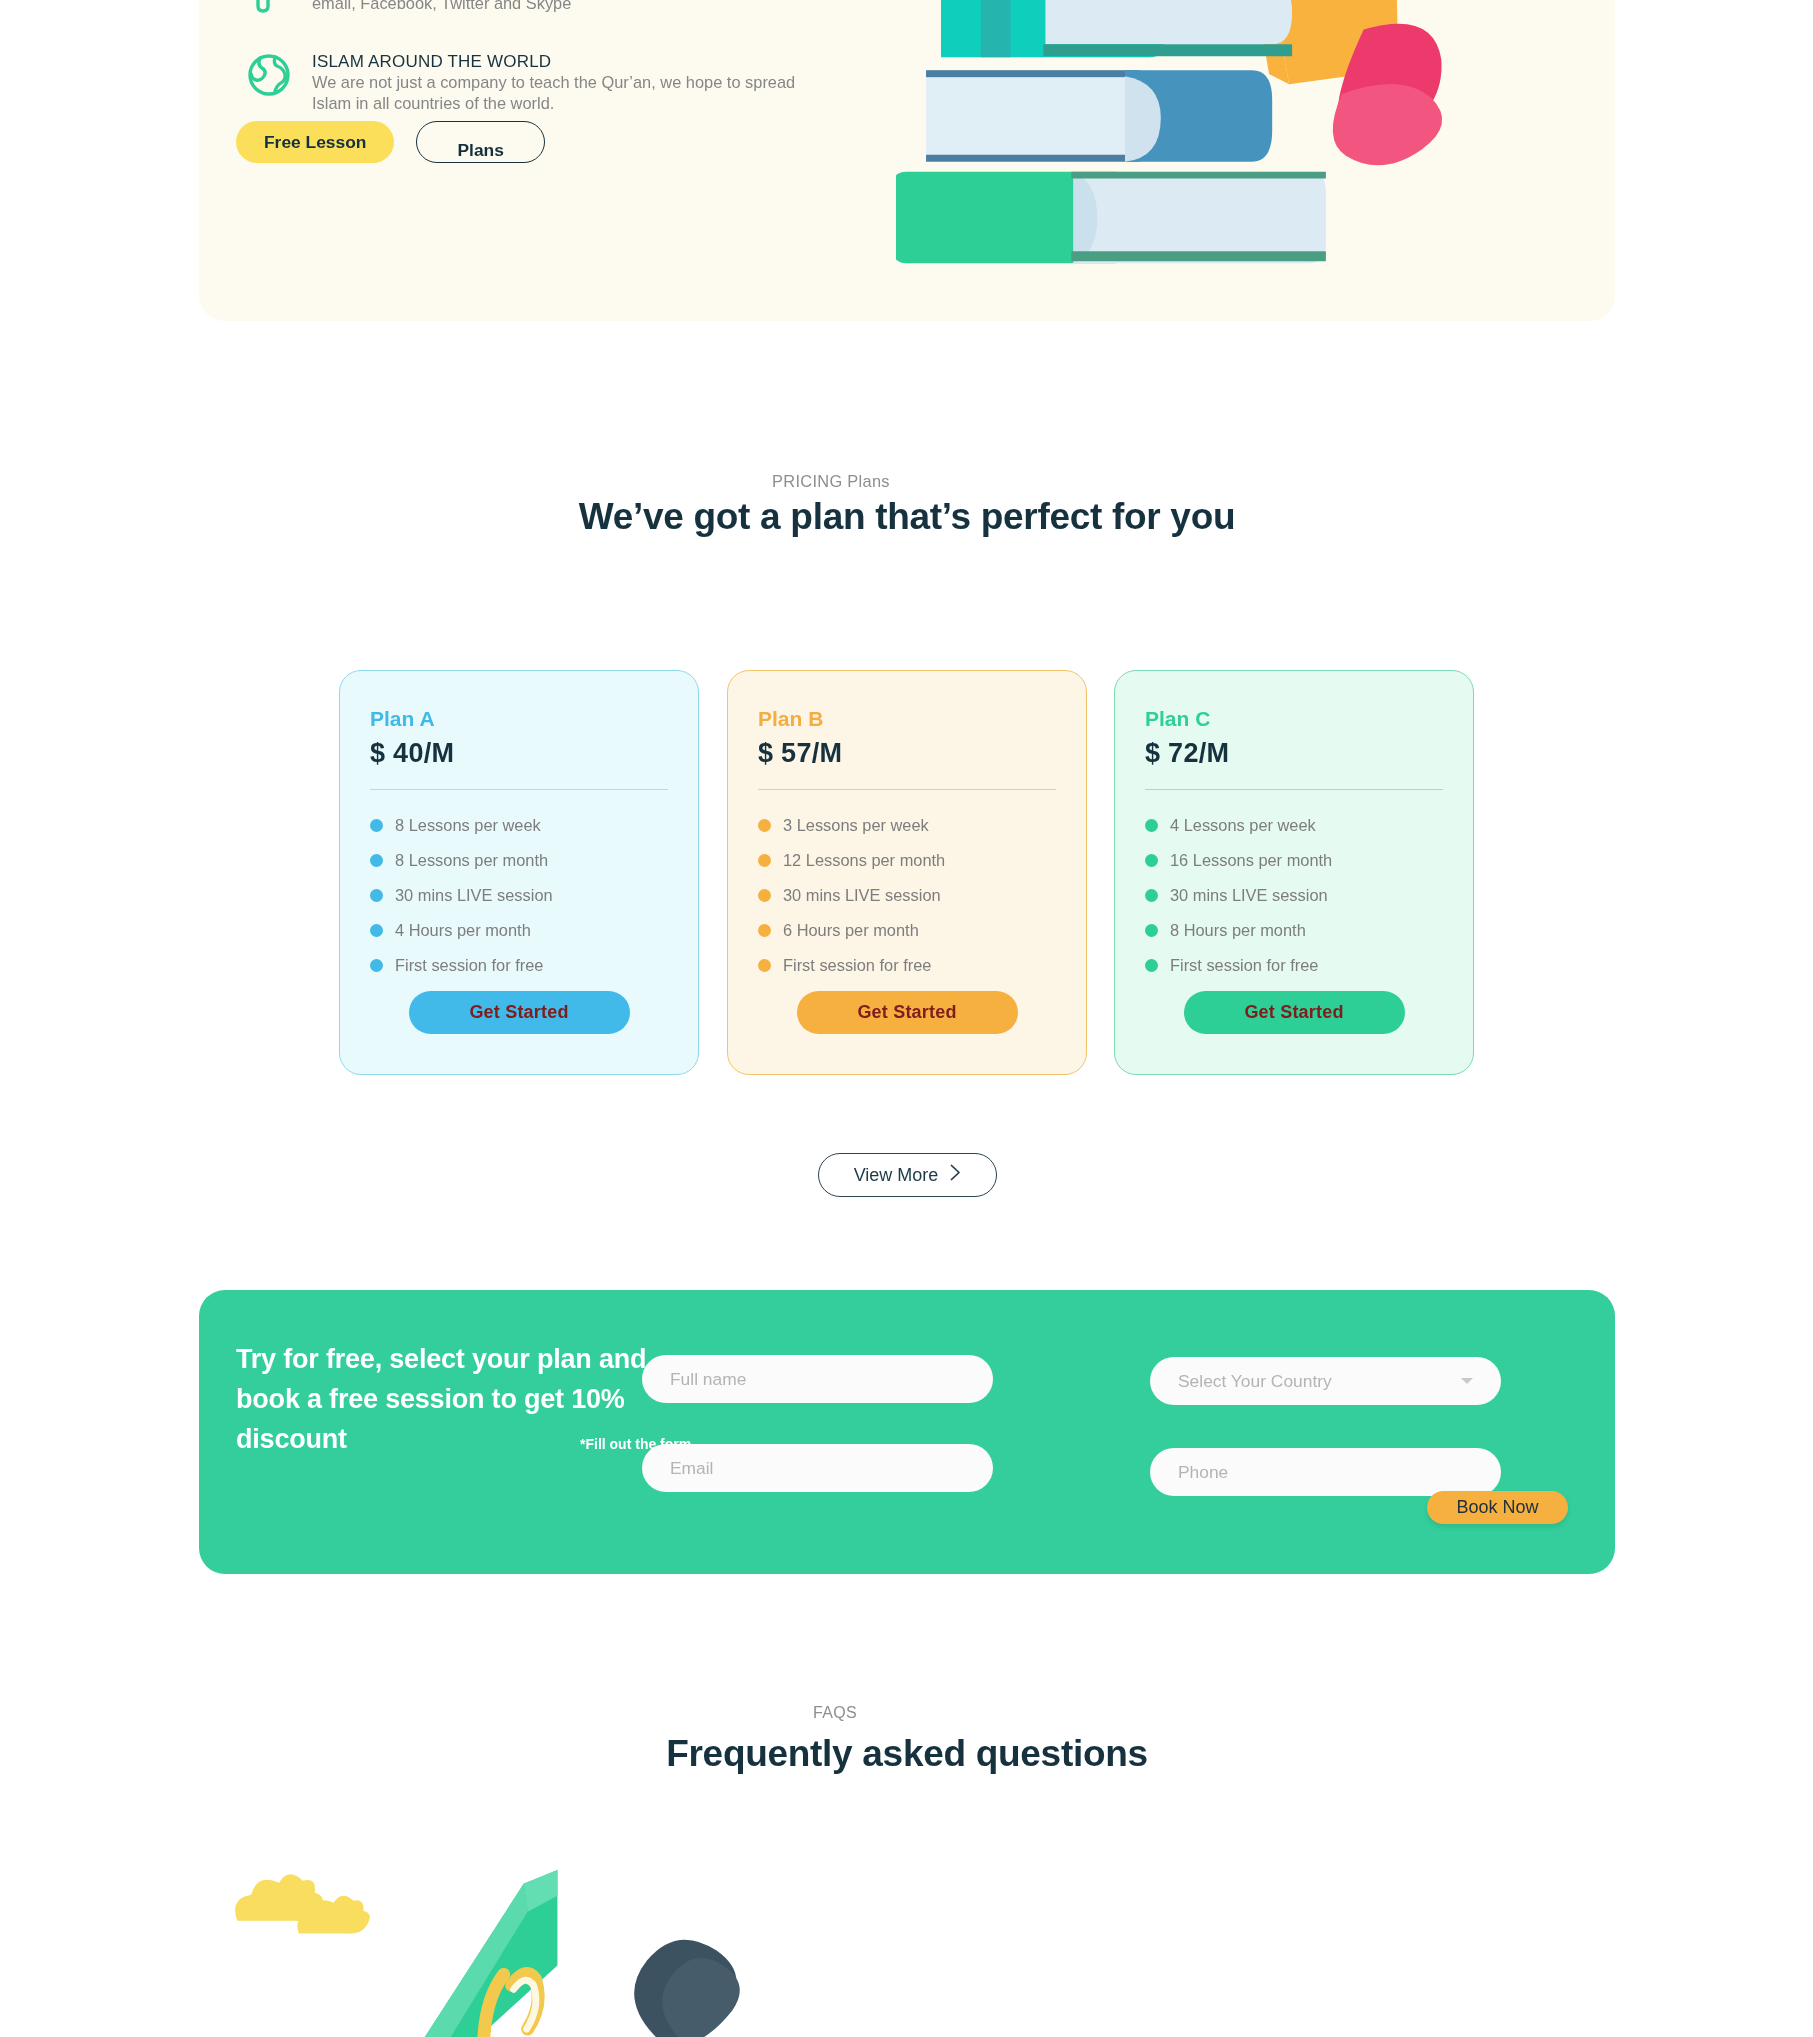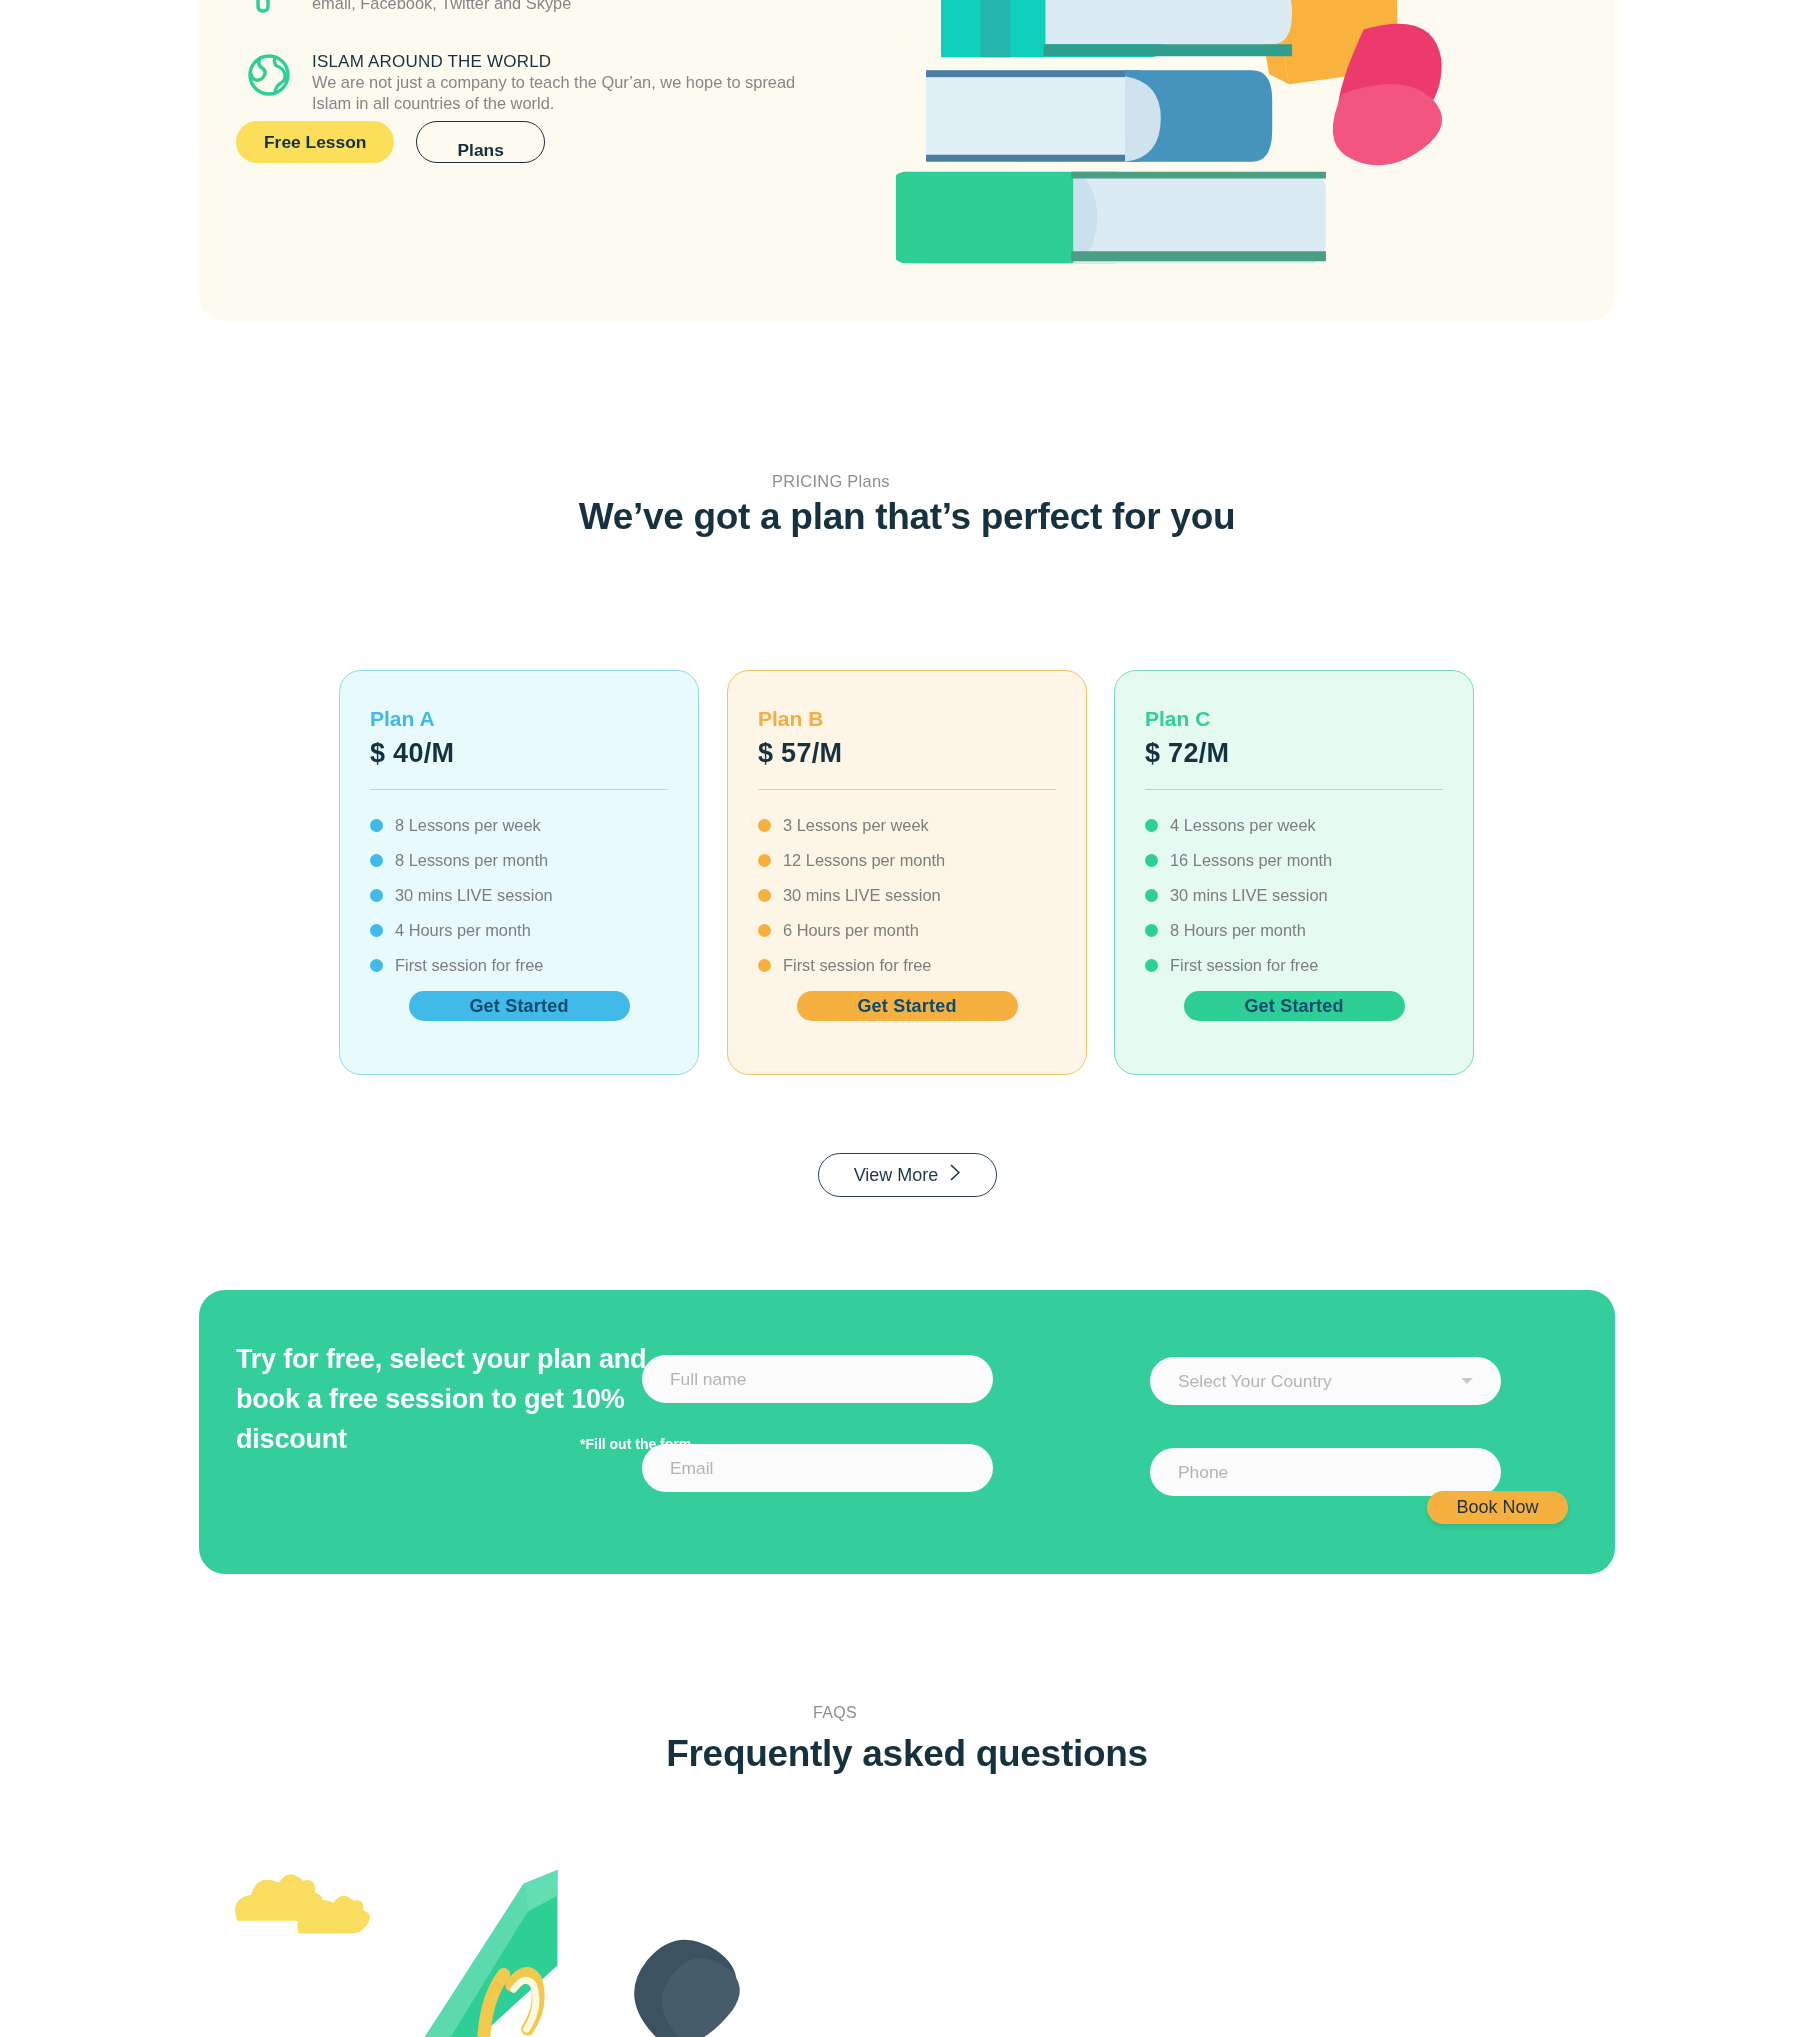--- a/index.html
+++ b/index.html
@@ -78,22 +78,22 @@
   .feat-list li {
     display: flex; align-items: center; gap: 12px;
     font-size: 16.4px; color: #7d7d7d; margin-bottom: 16px;
   }
   .dot { width: 13px; height: 13px; border-radius: 50%; flex: 0 0 13px; }
   .pcard.a .dot { background: #41b9e9; }
   .pcard.b .dot { background: #f6b040; }
   .pcard.c .dot { background: #2ecf96; }
 
   .btn-get-started {
-    display: block; margin: 13px auto 0 auto; width: 221px; height: 30px;
-    border: none; border-radius: 40px; color: #0c4a6e;
+    display: block; margin: 13px auto 0 auto; width: 221px; height: 43px;
+    border: none; border-radius: 40px; color: #7f1d1d;
     font-size: 18px; font-weight: bold; cursor: pointer; letter-spacing: 0.2px;
   }
   .pcard.a .btn-get-started { background: #41b9e9; }
   .pcard.b .btn-get-started { background: #f6b040; }
   .pcard.c .btn-get-started { background: #2ecf96; }
 
   .btn-view-more {
     position: absolute; top: 1153px; left: 818px;
     width: 179px; height: 44px; background: #fff; cursor: pointer;
     border: 1.4px solid #2a4452; border-radius: 40px;

